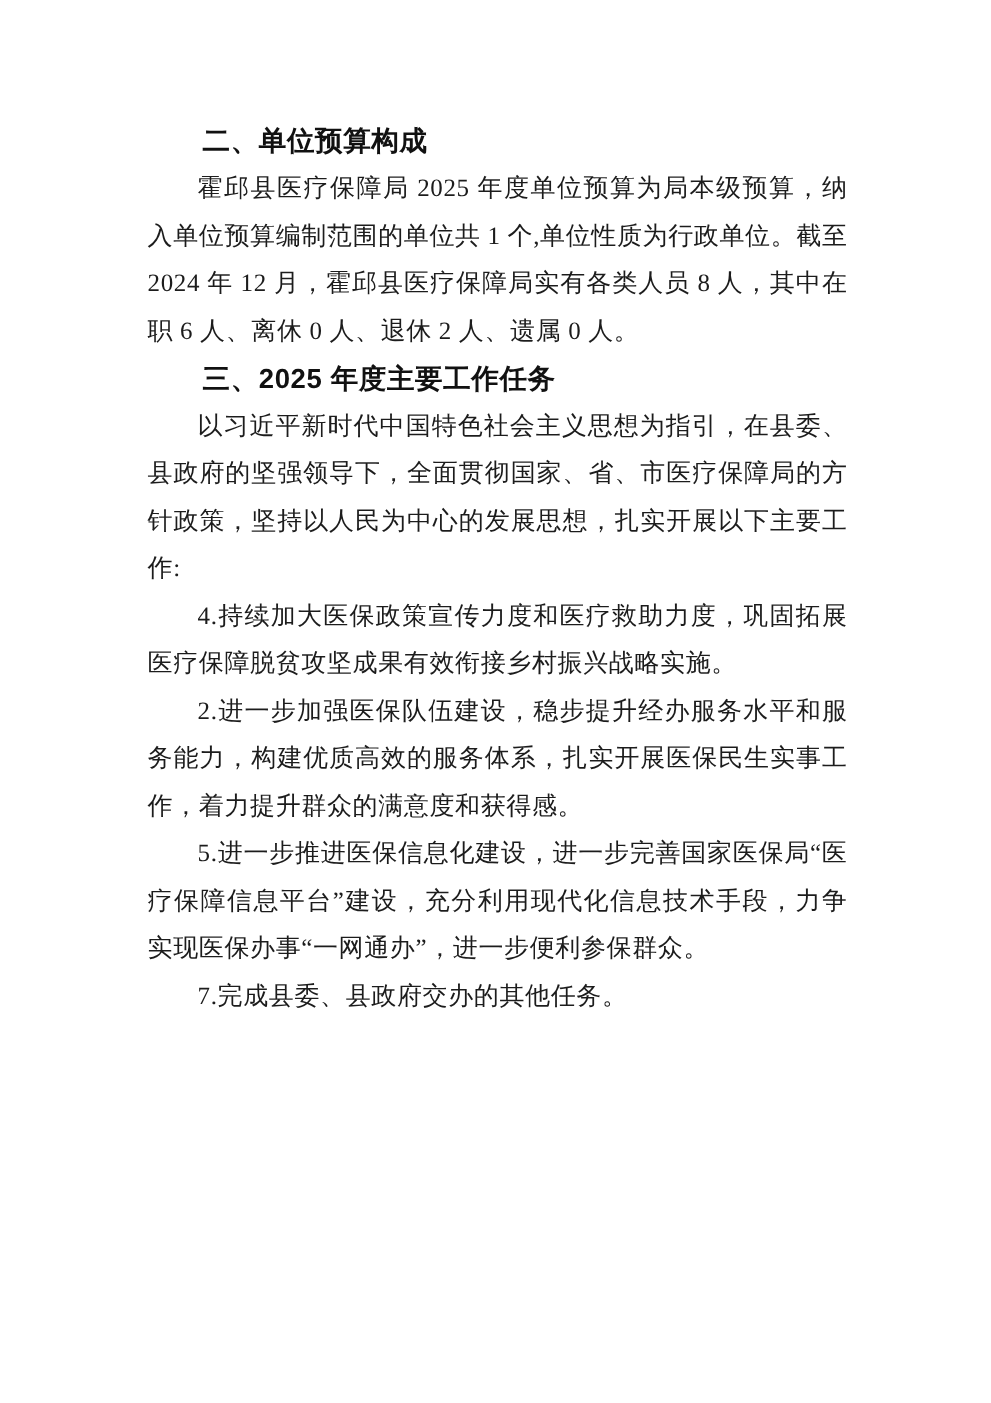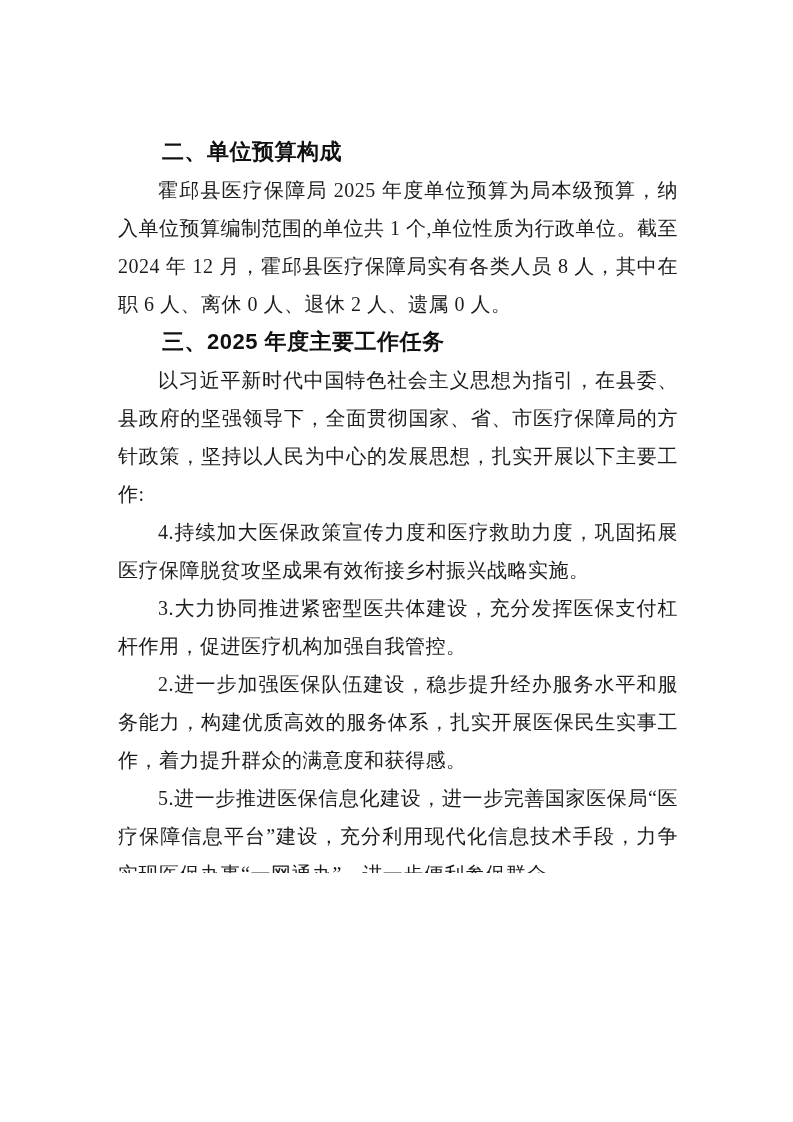--- a/index.html
+++ b/index.html
@@ -7,21 +7,20 @@
     padding: 0;
     background: #ffffff;
   }
   .page {
     position: relative;
     width: 793px;
     height: 834px;
     background: #ffffff;
     color: #1c1c1c;
     overflow: hidden;
-    margin-top: 39px;
   }
   .content {
     position: absolute;
     left: 118px;
     top: 94px;
     width: 560px;
   }
   .section-heading {
     margin: 0;
     font-family: "Liberation Sans", sans-serif;
@@ -64,21 +63,20 @@
 
     <p class="para">霍邱县医疗保障局 2025 年度单位预算为局本级预算，纳入单位预算编制范围的单位共 1 个,单位性质为行政单位。截至 2024 年 12 月，霍邱县医疗保障局实有各类人员 8 人，其中在职 6 人、离休 0 人、退休 2 人、遗属 0 人。</p>
 
     <h2 class="section-heading">三、2025 年度主要工作任务</h2>
 
     <p class="para">以习近平新时代中国特色社会主义思想为指引，在县委、县政府的坚强领导下，全面贯彻国家、省、市医疗保障局的方针政策，坚持以人民为中心的发展思想，扎实开展以下主要工作:</p>
 
     <p class="para">4.持续加大医保政策宣传力度和医疗救助力度，巩固拓展医疗保障脱贫攻坚成果有效衔接乡村振兴战略实施。</p>
 
 
-    <p class="para">3.大力协同推进紧密型医共体建设，充分发挥医保支付杠杆作用，促进医疗机构加强自我管控。</p>
 
     <p class="para">2.进一步加强医保队伍建设，稳步提升经办服务水平和服务能力，构建优质高效的服务体系，扎实开展医保民生实事工作，着力提升群众的满意度和获得感。</p>
 
     <p class="para">5.进一步推进医保信息化建设，进一步完善国家医保局“医疗保障信息平台”建设，充分利用现代化信息技术手段，力争实现医保办事“一网通办”，进一步便利参保群众。</p>
 
     <p class="para">7.完成县委、县政府交办的其他任务。</p>
 
   </div>
 
   <div class="page-number">- 6 -</div>

